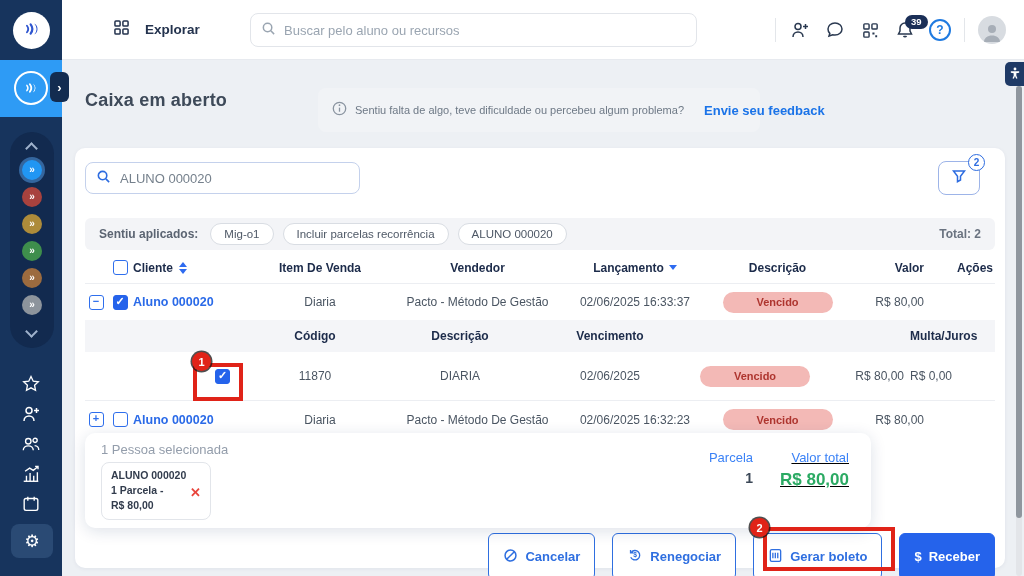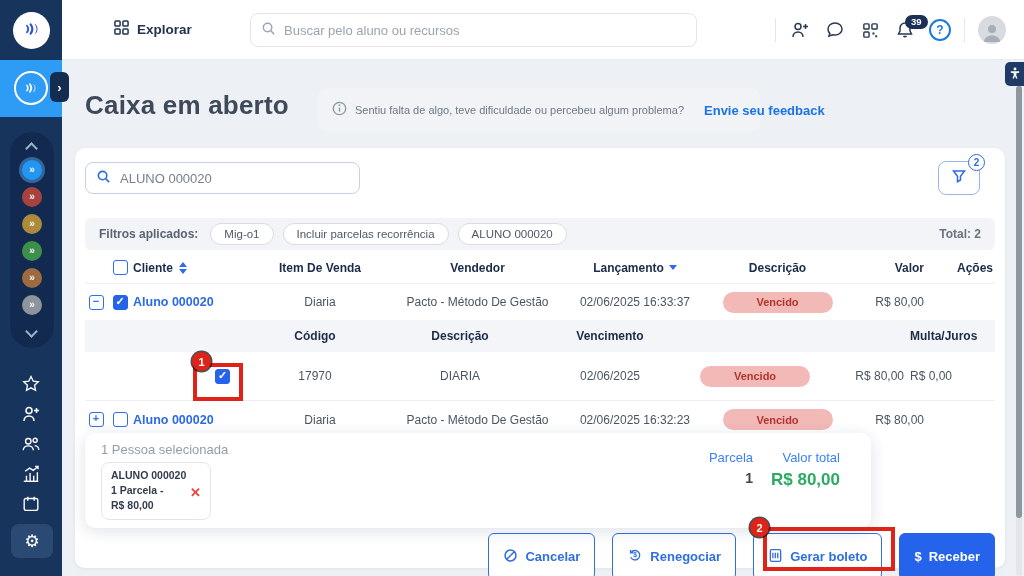--- a/index.html
+++ b/index.html
@@ -18,34 +18,34 @@
   .chev { width:9px; height:9px; border-left:2px solid #9fb2cc; border-top:2px solid #9fb2cc; position:absolute; left:17px; }
   .chev.up { transform:rotate(45deg); top:12px; }
   .chev.down { transform:rotate(225deg); bottom:12px; }
   .org-dot { position:absolute; left:12px; width:20px; height:20px; border-radius:50%; display:flex; align-items:center; justify-content:center; color:#ffffff; font-size:10px; font-weight:bold; line-height:1; }
   .org-dot.active { box-shadow:0 0 0 3px rgba(96,176,255,.45); }
   .side-ic { position:absolute; left:20px; width:22px; height:22px; display:flex; align-items:center; justify-content:center; color:#fff; }
   #gear-box { position:absolute; left:11px; top:524px; width:42px; height:34px; background:#2a4a74; border-radius:8px; display:flex; align-items:center; justify-content:center; color:#fff; font-size:17px; }
 
   
   #topbar { position:absolute; left:62px; top:0; width:962px; height:60px; background:#fff; border-bottom:1px solid #e7eaef; z-index:20; }
-  #explore { position:absolute; left:52px; top:20px; gap:8px; color:#24334e; font-size:13.5px; font-weight:bold; }
+  #explore { position:absolute; left:52px; top:20px; gap:16px; color:#24334e; font-size:13.5px; font-weight:bold; }
   #top-search { position:absolute; left:188px; top:13px; width:447px; height:34px; border:1px solid #e2e5ea; border-radius:8px; background:#fff; display:flex; align-items:center; padding:0 10px; gap:8px; }
   #top-search input { border:none; outline:none; font-size:13px; color:#5b6676; width:100%; font-family:"Liberation Sans",sans-serif; background:transparent; }
   #top-search input::placeholder { color:#9aa5b1; }
   #top-actions { position:absolute; right:18px; top:0; height:60px; gap:13px; }
   .vdiv { width:1px; height:24px; background:#e3e6ea; }
   .tico { width:22px; height:22px; display:flex; align-items:center; justify-content:center; color:#2a3950; }
   #bell-wrap { position:relative; }
   #bell-badge { position:absolute; left:11px; top:-4px; background:#1b2f57; color:#fff; font-size:9.5px; font-weight:bold; border-radius:9px; padding:2px 6px; line-height:1; }
   #help-btn { width:22px; height:22px; border-radius:50%; border:2px solid #1f7ae0; color:#1f7ae0; font-weight:bold; font-size:12px; display:flex; align-items:center; justify-content:center; }
   #avatar { width:28px; height:28px; border-radius:50%; background:#d8dce1; overflow:hidden; display:flex; align-items:flex-end; justify-content:center; }
 
   
-  #page-title { position:absolute; left:85px; top:90px; font-size:26px; font-weight:600; color:#3e4a59; letter-spacing:.2px; z-index:5;}
+  #page-title { position:absolute; left:85px; top:90px; font-size:18px; font-weight:600; color:#3e4a59; letter-spacing:.2px; z-index:5;}
   #feedback-banner { position:absolute; left:318px; top:88px; width:442px; height:44px; background:#f1f3f6; border-radius:8px; padding:0 14px; gap:8px; z-index:5; }
   #feedback-banner .msg { font-size:11px; color:#6e7986; white-space:nowrap; }
   #feedback-banner .lnk { font-size:13px; color:#1a73e8; font-weight:bold; margin-left:12px; white-space:nowrap; }
   #version-toggle { position:absolute; right:26px; top:102px; gap:9px; z-index:5; }
   #version-toggle .lbl { font-size:13px; color:#5c7080; }
   .switch { width:33px; height:18px; border-radius:9px; background:#2e86f5; position:relative; }
   .switch .knob { position:absolute; right:2px; top:2px; width:14px; height:14px; border-radius:50%; background:#fff; }
 
   
   #a11y-tab { position:absolute; left:1005px; top:62px; width:19px; height:24px; background:#1f3a66; border-radius:5px 0 0 5px; display:flex; align-items:center; justify-content:center; z-index:6; }
@@ -103,21 +103,21 @@
   .sh-sp { width:160px; }
 
   
   #sel-panel { position:absolute; left:10px; top:285px; width:786px; height:95px; background:#fff; border-radius:10px; box-shadow:0 3px 16px rgba(16,42,90,.14); z-index:3; }
   #sel-label { position:absolute; left:16px; top:9px; font-size:13px; color:#939dab; }
   #person-chip { position:absolute; left:16px; top:29px; width:110px; height:58px; border:1px solid #e2e5ea; border-radius:8px; padding:5px 9px; }
   #person-chip .l { font-size:10.5px; font-weight:bold; color:#323c4d; line-height:15px; white-space:nowrap; }
   #chip-close { position:absolute; right:9px; top:22px; color:#e8453c; font-size:13px; font-weight:bold; }
   .stack { position:absolute; top:17px; text-align:right; }
   #stack-parcela { right:118px; }
-  #stack-total { right:31px; }
+  #stack-total { right:22px;text-decoration:underline; }
   .stack .sl { font-size:13px; color:#3b82f6; }
   .stack .sv { font-size:14px; font-weight:bold; color:#3c4857; margin-top:5px; }
   #stack-total .sv { font-size:17px; color:#2baa63; }
 
   
   #btn-row { position:absolute; left:10px; top:385px; width:910px; display:flex; justify-content:flex-end; align-items:center; gap:17px; }
   .btn { height:47px; border-radius:6px; border:1.5px solid #2f6fe0; background:#fff; color:#2f6fe0; font-size:13px; font-weight:bold; display:flex; align-items:center; justify-content:center; gap:7px; padding:0 14px; font-family:"Liberation Sans",sans-serif; }
   .btn.primary { background:#2563eb; border-color:#2563eb; color:#fff; }
 
   
@@ -311,21 +311,21 @@
     <div id="filter-btn">
       <span>
         <svg width="16" height="16" viewBox="0 0 16 16" fill="none" stroke="#2d6ce0" stroke-width="1.5">
             <path d="M2.5 3h11L9.5 8.2V12l-3 1.7V8.2z"></path>
           </svg>
       </span>
       <span id="filter-count">2</span>
     </div>
 
     <div id="chips-bar" class="flex">
-      <span class="cap">Filtros aplicados:</span>
+      <span class="cap">Sentiu aplicados:</span>
       <span class="chip">Mig-o1</span>
       <span class="chip">Incluir parcelas recorrência</span>
       <span class="chip">ALUNO 000020</span>
       <span id="chips-total">Total: 2</span>
     </div>
 
     <div id="thead" class="trow">
       <span class="c-exp"></span>
       <span class="c-chk">
           <span class="cb"></span>
@@ -370,21 +370,21 @@
       <span class="s-ven">Vencimento</span>
       <span style="flex:1"></span>
       <span class="s-mul">Multa/Juros</span>
     </div>
 
     <div id="subrow" class="trow">
       <span class="s-sp1"></span>
       <span class="s-chk">
           <span class="cb checked"></span>
         </span>
-      <span class="s-cod">17970</span>
+      <span class="s-cod">11870</span>
       <span class="s-des">DIARIA</span>
       <span class="s-ven">02/06/2025</span>
       <span class="s-sit">
           <span class="pill">Vencido</span>
         </span>
       <span class="s-val">R$ 80,00</span>
       <span class="s-mul">R$ 0,00</span>
     </div>
 
     <div id="row2" class="trow datarow">

